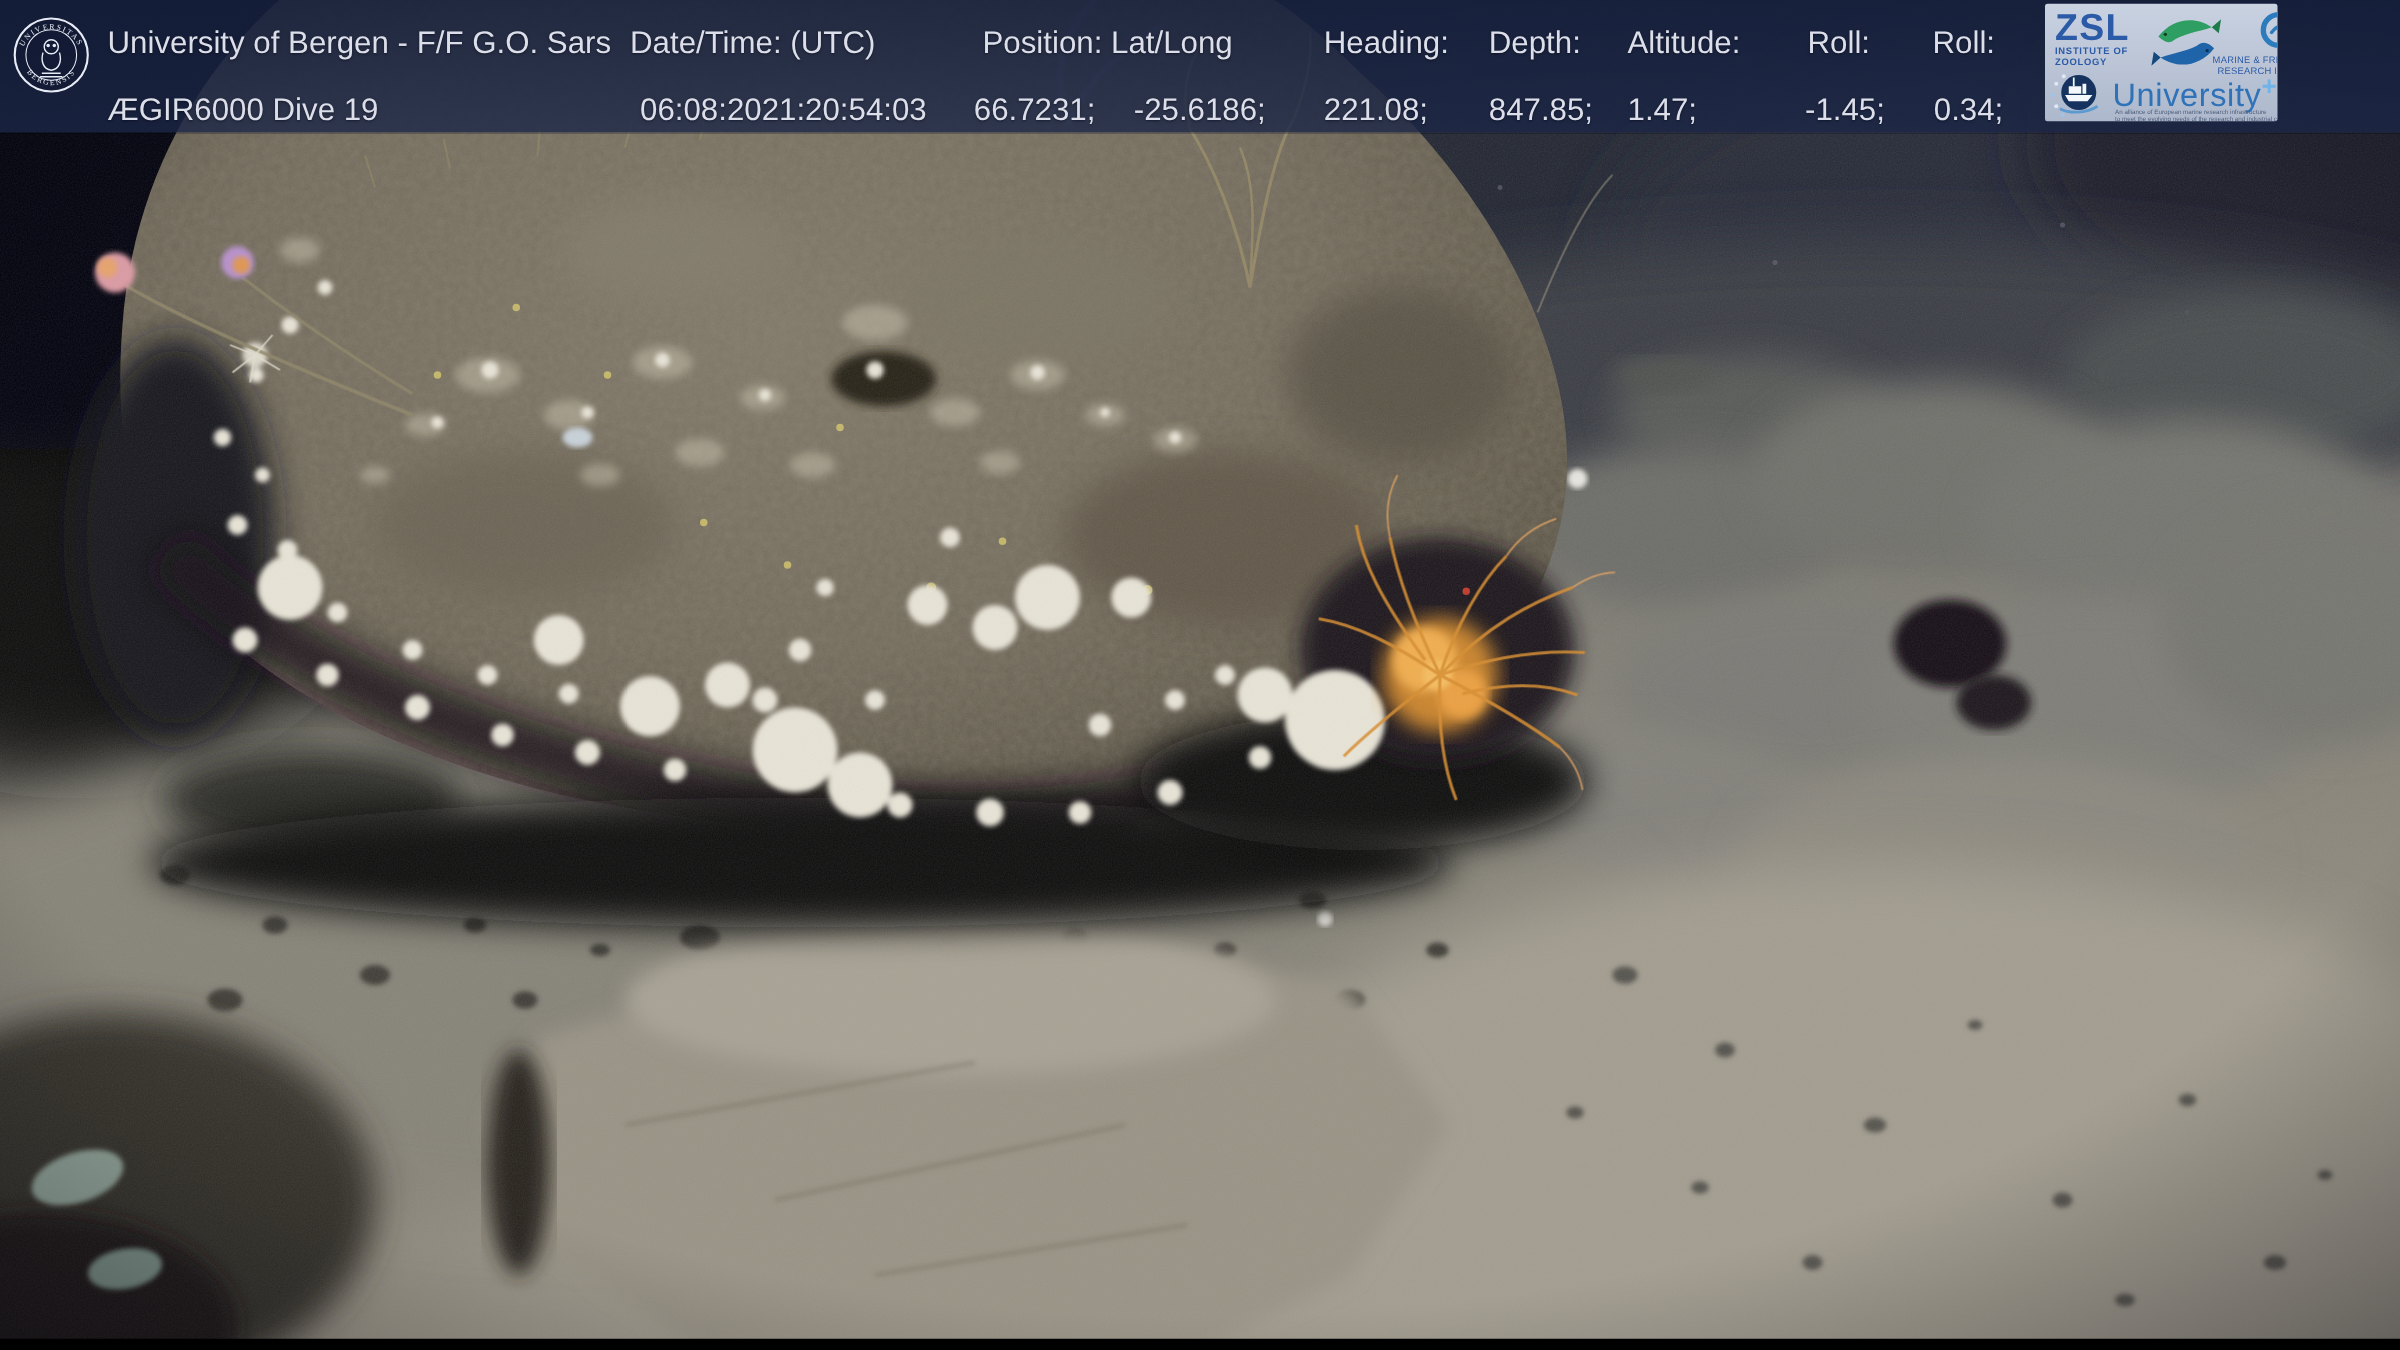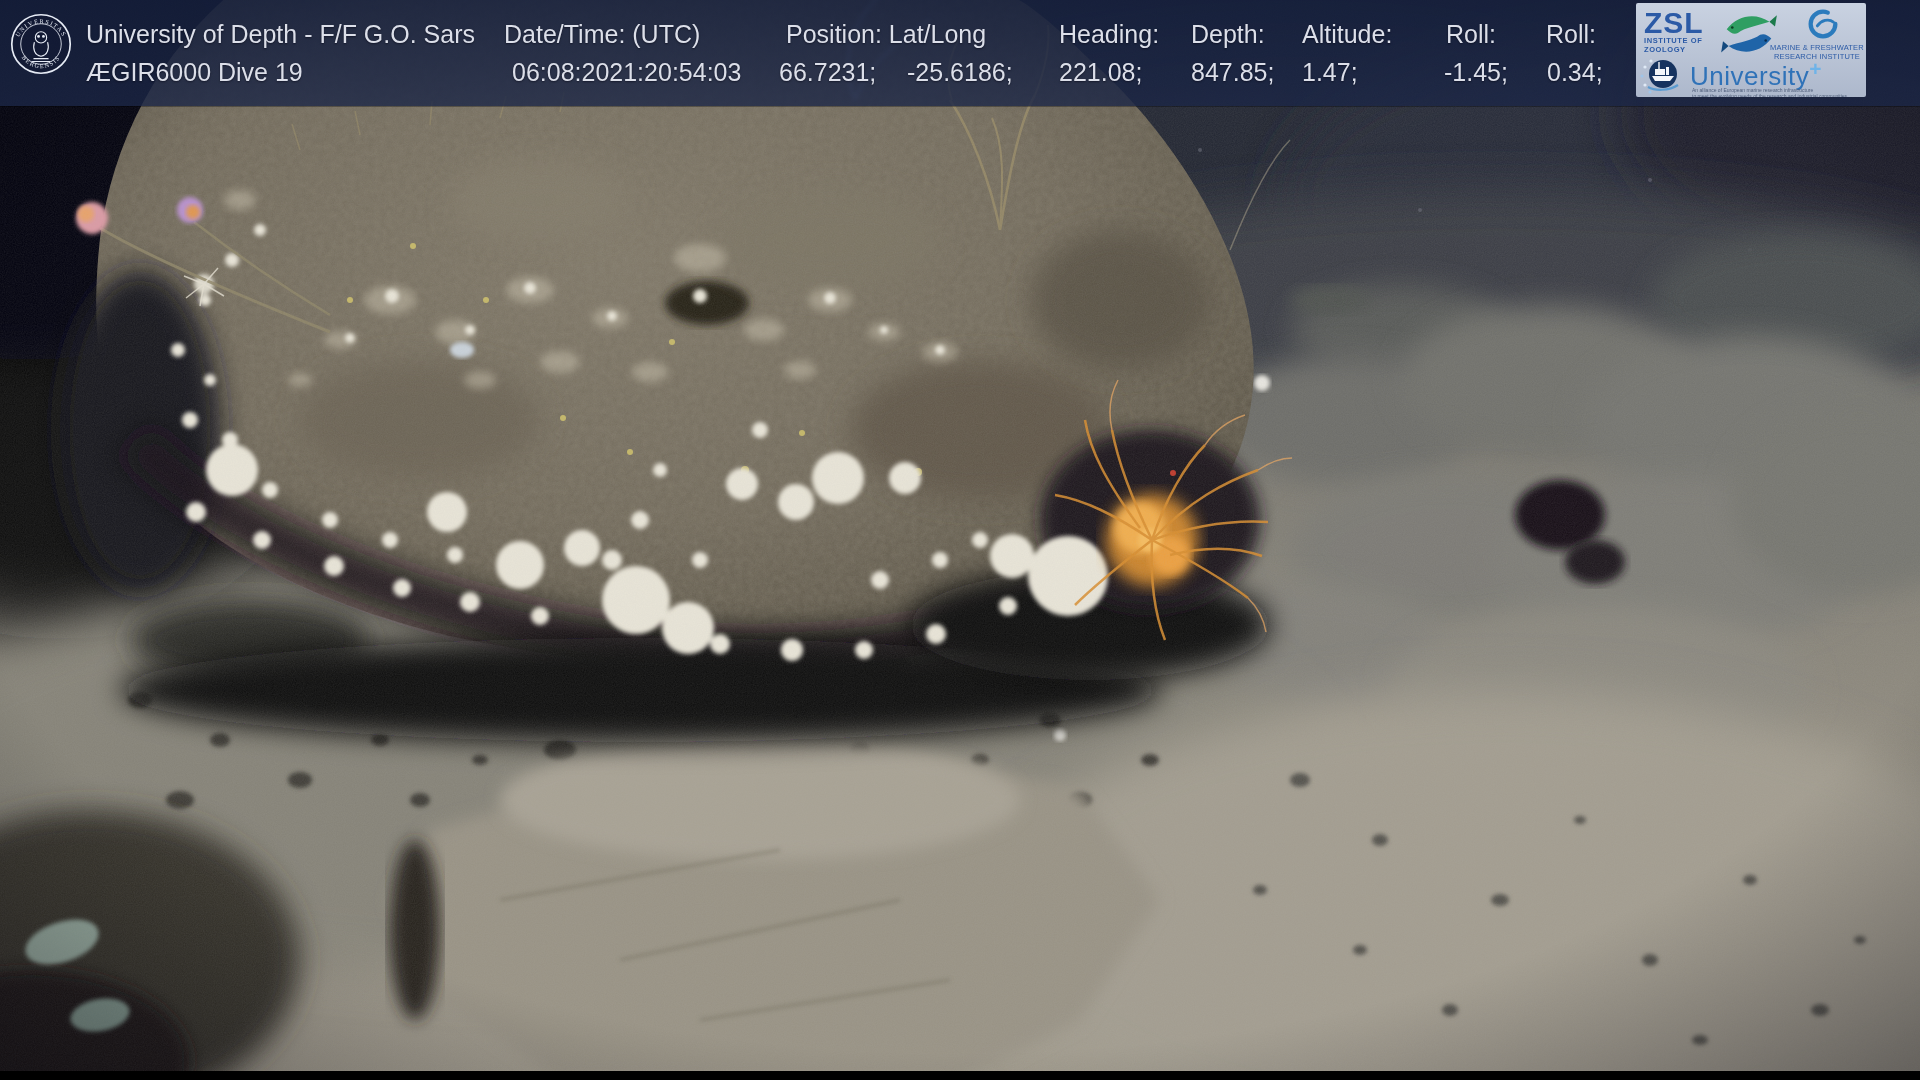--- a/index.html
+++ b/index.html
@@ -5,24 +5,24 @@
   html,body{margin:0;padding:0;background:#000;}
   .stage{position:relative;width:1920px;height:1080px;overflow:hidden;background:#23262e;
          font-family:"Liberation Sans",sans-serif;}
   .scene{position:absolute;left:0;top:0;width:1920px;height:1080px;display:block;}
   
   .topbar{position:absolute;left:0;top:0;width:1920px;height:106px;
           background:linear-gradient(to bottom,rgba(21,31,60,.88),rgba(27,38,70,.80));
           box-shadow:0 1px 0 rgba(0,0,0,.3);}
   .f{position:absolute;font-size:25px;line-height:30px;color:#dcdfe9;white-space:nowrap;
      text-shadow:0 1px 2px rgba(0,0,15,.5);}
-  .lab{top:19px;} .val{top:57px;}
+  .lab{top:19px;} .val{top:73px;}
   .seal{position:absolute;left:8px;top:11px;width:66px;height:66px;}
   
-  .lp{position:absolute;left:1636px;top:3px;width:230px;height:94px;border-radius:2px;
+  .lp{position:absolute;left:1636px;top:3px;width:186px;height:94px;border-radius:2px;
       background:linear-gradient(to bottom,#c9d2e1,#adb8cc);overflow:hidden;}
   .zsl{position:absolute;left:8px;top:6px;width:70px;color:#2b5aa6;text-align:left;}
   .zsl-big{font-size:30px;font-weight:800;letter-spacing:1px;line-height:28px;}
   .zsl-s{font-size:7.5px;font-weight:700;letter-spacing:.6px;line-height:8.5px;}
   .fishsvg{position:absolute;left:82px;top:4px;width:62px;height:52px;}
   .swirl{position:absolute;left:166px;top:2px;width:42px;height:38px;}
   .mfri{position:absolute;left:134px;top:41px;width:94px;color:#2b5aa6;text-align:center;
         font-size:7.5px;font-weight:400;line-height:8.5px;letter-spacing:.2px;}
   .efship{position:absolute;left:3px;top:54px;width:48px;height:40px;}
   .efword{position:absolute;left:54px;top:58px;font-size:26px;font-weight:500;color:#2f72b8;letter-spacing:.5px;}
@@ -361,21 +361,21 @@
       </text>
       <g stroke="#e6ebf5" fill="none" stroke-width="1.2">
         <circle cx="0" cy="-7" r="6"></circle>
         <path d="M -7,-2 C -9,5 -7,12 0,13 C 7,12 9,5 7,-2"></path>
         <circle cx="-2.6" cy="-8" r="1.5" fill="#e6ebf5" stroke="none"></circle>
         <circle cx="2.6" cy="-8" r="1.5" fill="#e6ebf5" stroke="none"></circle>
         <path d="M -8,15.5 H 8 M -9.5,18.5 H 9.5"></path>
       </g>
     </svg>
 
-    <div class="f lab" style="left:86px">University of Depth - F/F G.O. Sars</div>
+    <div class="f lab" style="left:86px">University of Bergen - F/F G.O. Sars</div>
     <div class="f val" style="left:86px">ÆGIR6000 Dive 19</div>
 
     <div class="f lab" style="left:504px">Date/Time: (UTC)</div>
     <div class="f val" style="left:512px">06:08:2021:20:54:03</div>
 
     <div class="f lab" style="left:786px">Position: Lat/Long</div>
     <div class="f val" style="left:779px">66.7231;</div>
     <div class="f val" style="left:907px">-25.6186;</div>
 
     <div class="f lab" style="left:1059px">Heading:</div>

